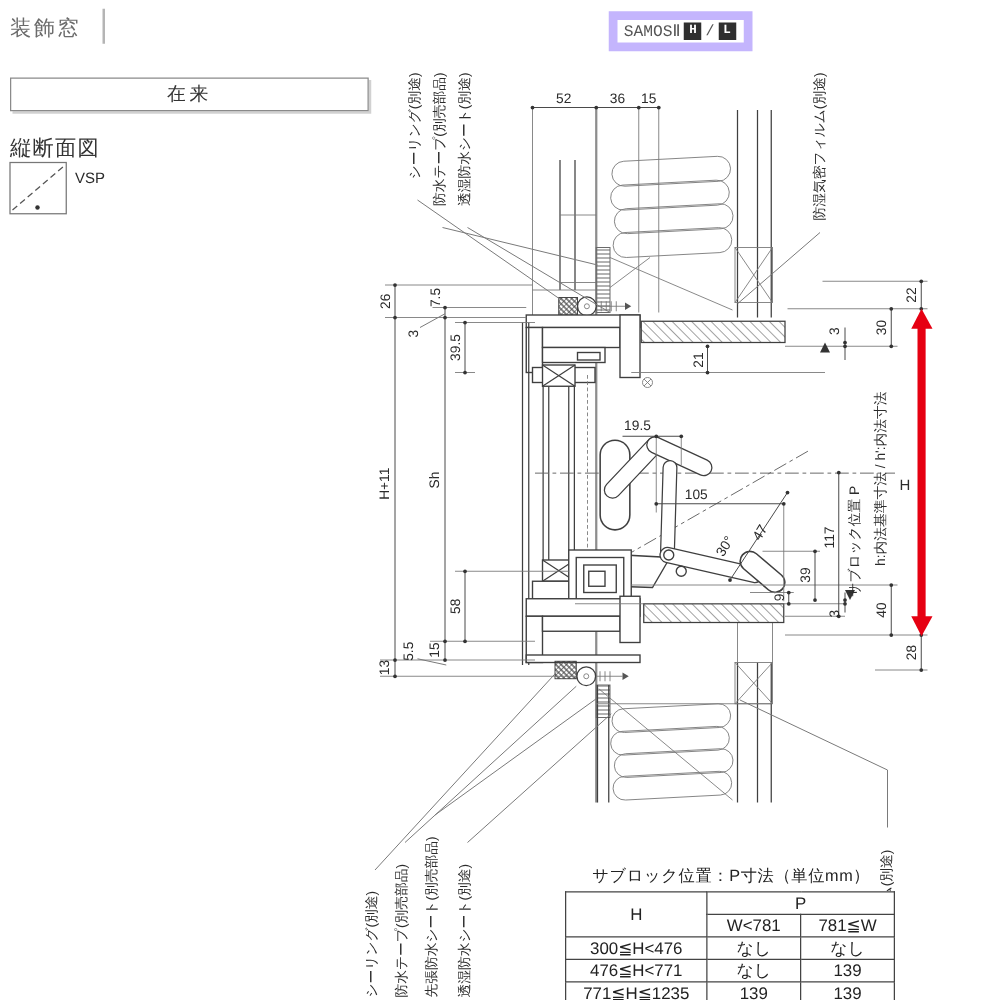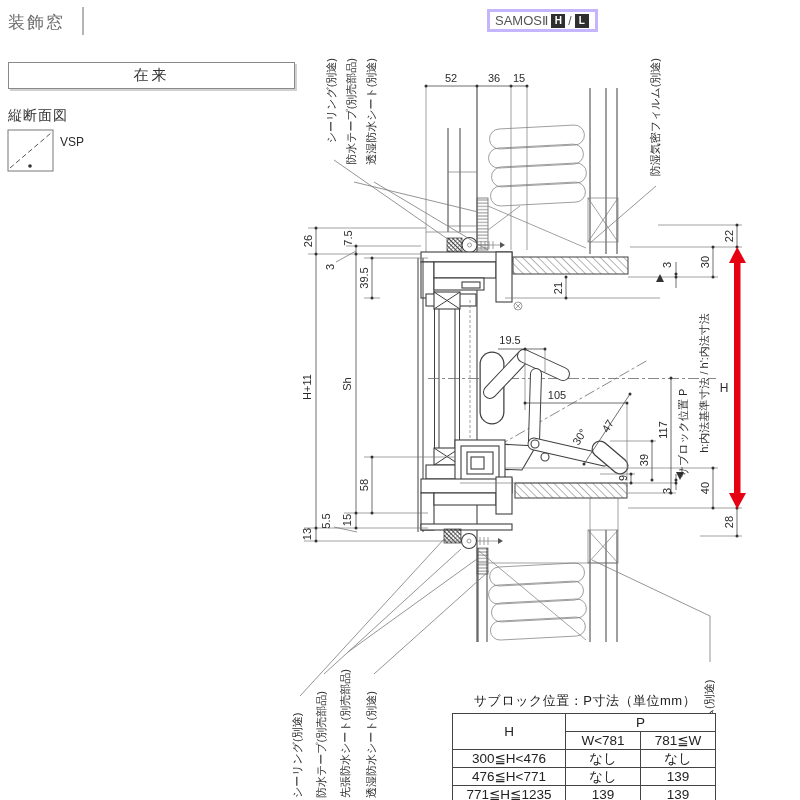--- a/index.html
+++ b/index.html
@@ -3,31 +3,31 @@
 <meta charset="utf-8">
 <style>
   html,body{margin:0;padding:0;background:#fff;}
   .page{position:relative;width:800px;height:800px;background:#fff;overflow:hidden;
         font-family:"Liberation Sans","DejaVu Sans",sans-serif;color:#333;}
   .abs{position:absolute;}
   
   .cat{left:8px;top:11px;font-size:17px;color:#6b6b6b;letter-spacing:2px;}
   .hdr-divider{left:82px;top:7px;width:2px;height:28px;background:#b5b5b5;}
   .title{left:96px;top:4px;font-size:23px;font-weight:bold;color:#3f3f3f;letter-spacing:1px;}
-  .badge{left:487px;top:9px;display:flex;align-items:center;gap:2px;border:3px solid #c4b5fd;
-         padding:1px 5px;font-size:13px;color:#555;background:#fff;}
+  .badge{left:487px;top:9px;display:flex;align-items:center;gap:2px;border:7px solid #c4b5fd;
+         padding:1px 5px;font-size:13px;color:#555;background:#fff;font-family:Liberation Mono, monospace;}
   .badge .bx{display:inline-block;width:14px;height:14px;background:#2f2f2f;color:#fff;
          font-size:10px;font-weight:bold;text-align:center;line-height:14px;margin:0 1px;}
   .badge .slash{color:#555;font-size:12px;}
   .subtitle{left:608px;top:10px;font-size:15.5px;color:#333;letter-spacing:1.5px;}
   
   .zairai{left:8px;top:62px;width:285px;height:25px;border:1px solid #8a8a8a;
           box-shadow:2px 2px 0 rgba(0,0,0,.18);display:flex;align-items:center;justify-content:center;
           font-size:15px;color:#333;letter-spacing:3px;background:#fff;}
-  .sec-label{left:8px;top:107px;font-size:14px;color:#333;letter-spacing:1px;}
+  .sec-label{left:8px;top:107px;font-size:17px;color:#333;letter-spacing:1px;}
   
   .ptable{left:452px;top:692px;}
   .ptable .ttl{font-size:13px;color:#222;margin:0 0 3px 2px;letter-spacing:.5px;text-align:center;}
   table.pt{border-collapse:collapse;background:#fff;}
   table.pt td,table.pt th{border:1px solid #444;font-size:13.5px;font-weight:normal;
       color:#222;text-align:center;padding:0 8px;height:17px;line-height:17px;white-space:nowrap;}
   table.pt .hcol{width:96px;}
   table.pt .pcol{width:58px;margin-top:47px;}
   
   svg text{font-family:"Liberation Sans","DejaVu Sans",sans-serif;}

